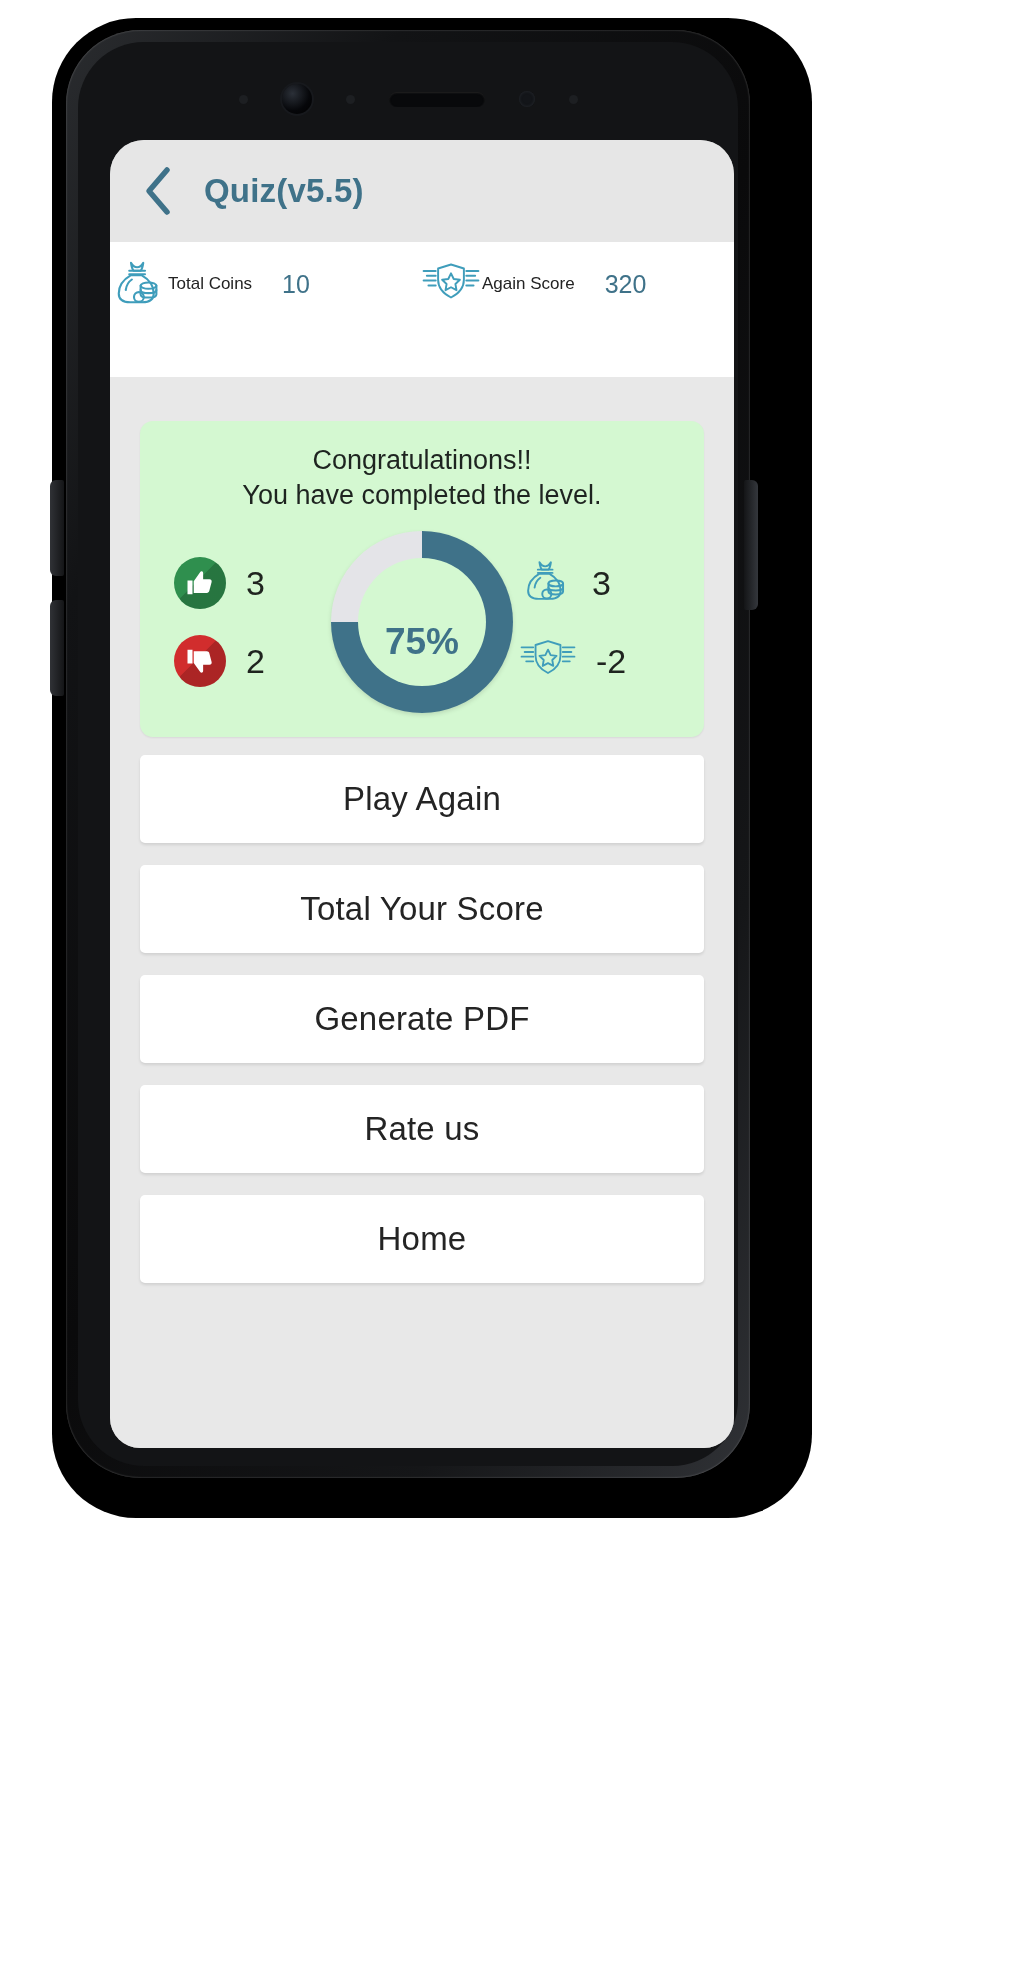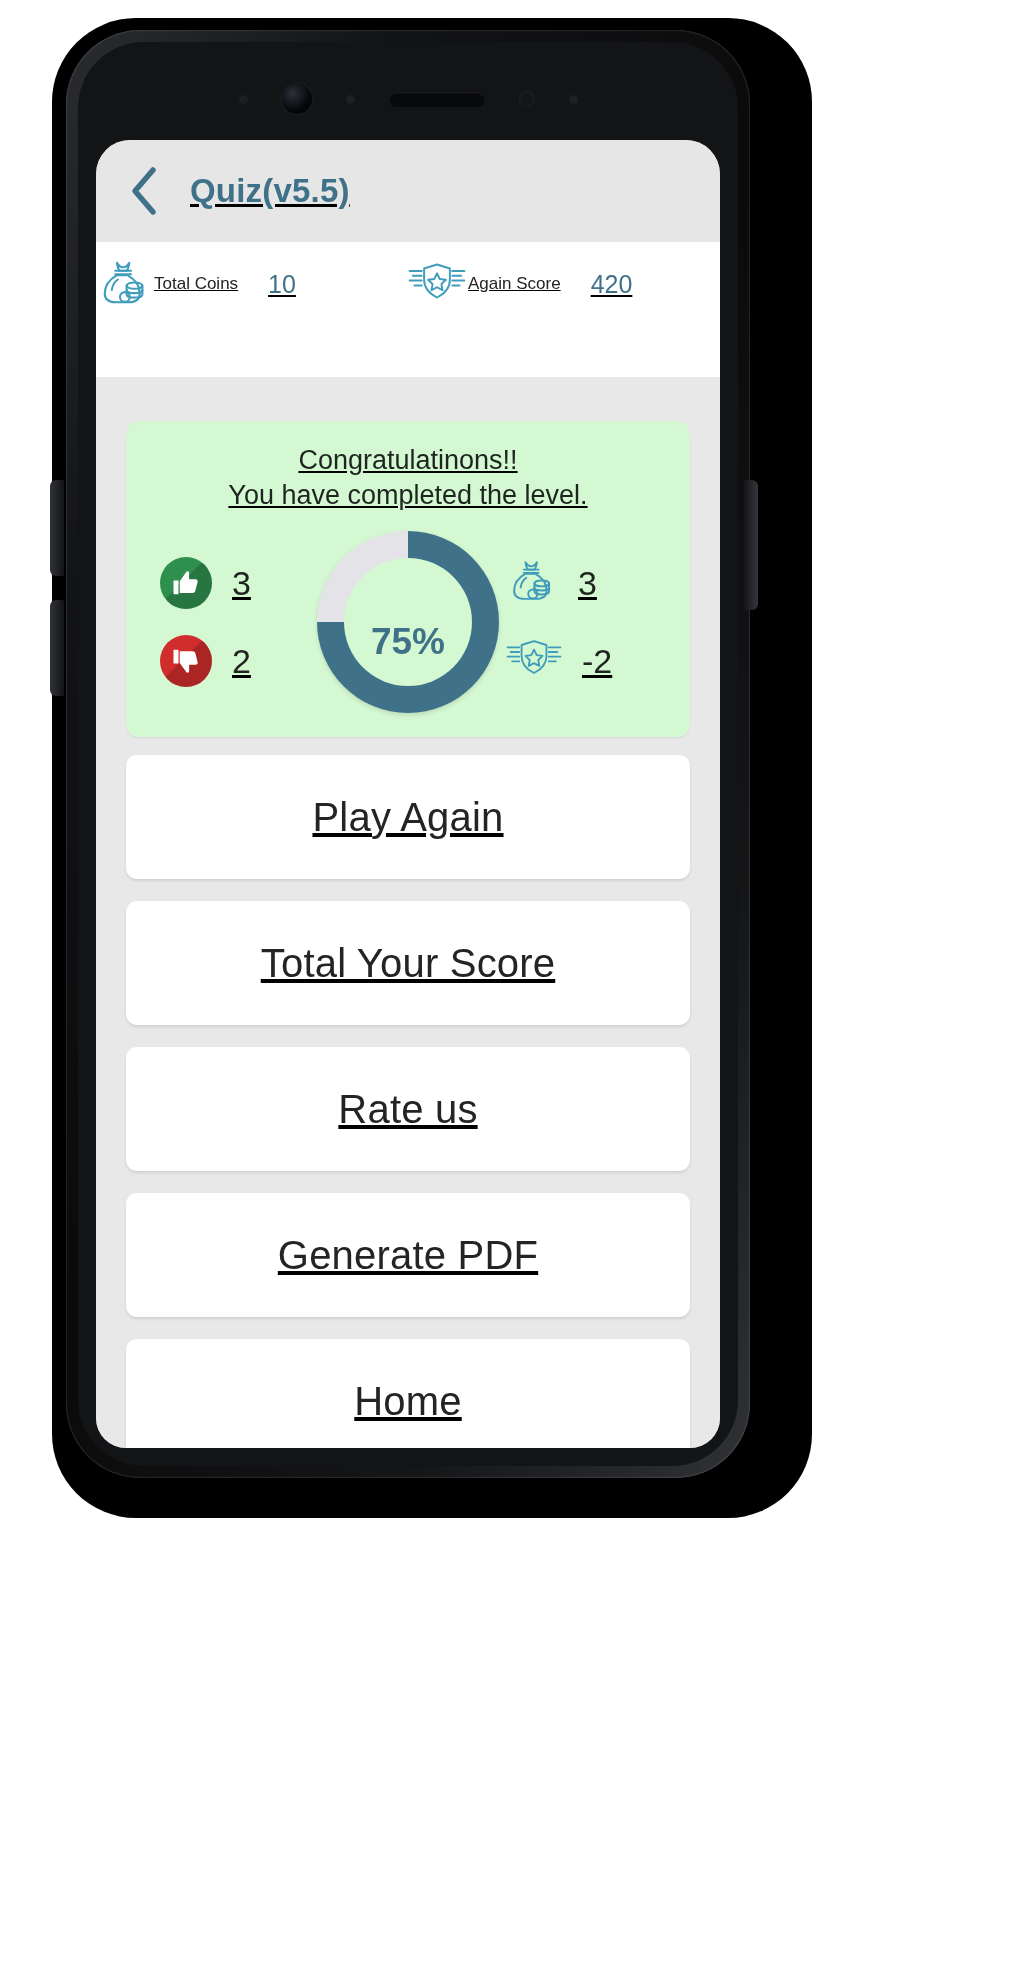--- a/index.html
+++ b/index.html
@@ -69,26 +69,25 @@
   .dot { border-radius: 50%; background: #000; }
   .dot-s  { width: 9px; height: 9px; background: #1d1f22; }
   .dot-m  { width: 16px; height: 16px; background: #131519; box-shadow: inset 0 0 3px #2a2d33; }
   .cam    { width: 30px; height: 30px; background: radial-gradient(circle at 35% 32%, #2b3038 0%, #06070a 60%, #000 100%);
             border-radius: 50%; box-shadow: 0 0 0 2px #17191d; }
   .speaker{ width: 96px; height: 15px; border-radius: 9px; background: #08090b; box-shadow: inset 0 1px 2px #222; }
 
   
   .screen {
     position: absolute;
-    left: 96px; top: 140px;
+    left: 110px; top: 140px;
     width: 624px; height: 1308px;
     background: #a3a3a3;
     border-radius: 34px 34px 30px 30px;
     overflow: hidden;
-    text-decoration: underline;
   }
 
   
   .appbar {
     height: 102px;
     background: #e6e6e6;
     display: flex; align-items: center;
     padding-left: 22px;
     gap: 20px;
   }
@@ -209,27 +208,27 @@
     font-size: 37px;
     font-weight: 700;
     color: #3f7289;
     margin-top: 40px;
   }
 
   
   .actions { padding: 18px 30px 28px 30px; }
   .action-btn {
     background: #ffffff;
-    border-radius: 11px;
-    height: 124px;
+    border-radius: 5px;
+    height: 88px;
     margin-bottom: 22px;
     display: flex; align-items: center; justify-content: center;
     box-shadow: 0 2px 3px rgba(0,0,0,0.10);
     cursor: pointer;
-    font-size: 40px;
+    font-size: 33px;
     color: #242424;
     letter-spacing: 0.2px;
   }
   .action-btn:last-child { margin-bottom: 0; }
 </style>
 </head>
 <body>
 
 <div id="stage">
 
@@ -292,21 +291,21 @@
               <path d="M17 20 H6"></path>
               <path d="M17 26 H2"></path>
               <path d="M17 32 H8"></path>
             <path d="M55 14 H70"></path>
               <path d="M55 20 H66"></path>
               <path d="M55 26 H70"></path>
               <path d="M55 32 H64"></path>
           </svg>
         </div>
         <div class="stat-label">Again Score</div>
-        <div class="stat-value">420</div>
+        <div class="stat-value">320</div>
       </div>
 
     </div>
 
     <div class="body-area">
 
       <div class="result-card">
         <div class="congrats-line">Congratulatinons!!</div>
         <div class="congrats-line">You have completed the level.</div>
 
@@ -375,20 +374,20 @@
               <span class="num">-2</span>
             </div>
           </div>
 
         </div>
       </div>
 
       <div class="actions">
         <div class="action-btn">Play Again</div>
         <div class="action-btn">Total Your Score</div>
+        <div class="action-btn">Generate PDF</div>
         <div class="action-btn">Rate us</div>
-        <div class="action-btn">Generate PDF</div>
         <div class="action-btn">Home</div>
       </div>
 
     </div>
   </div>
 </div>
 
 </body></html>

